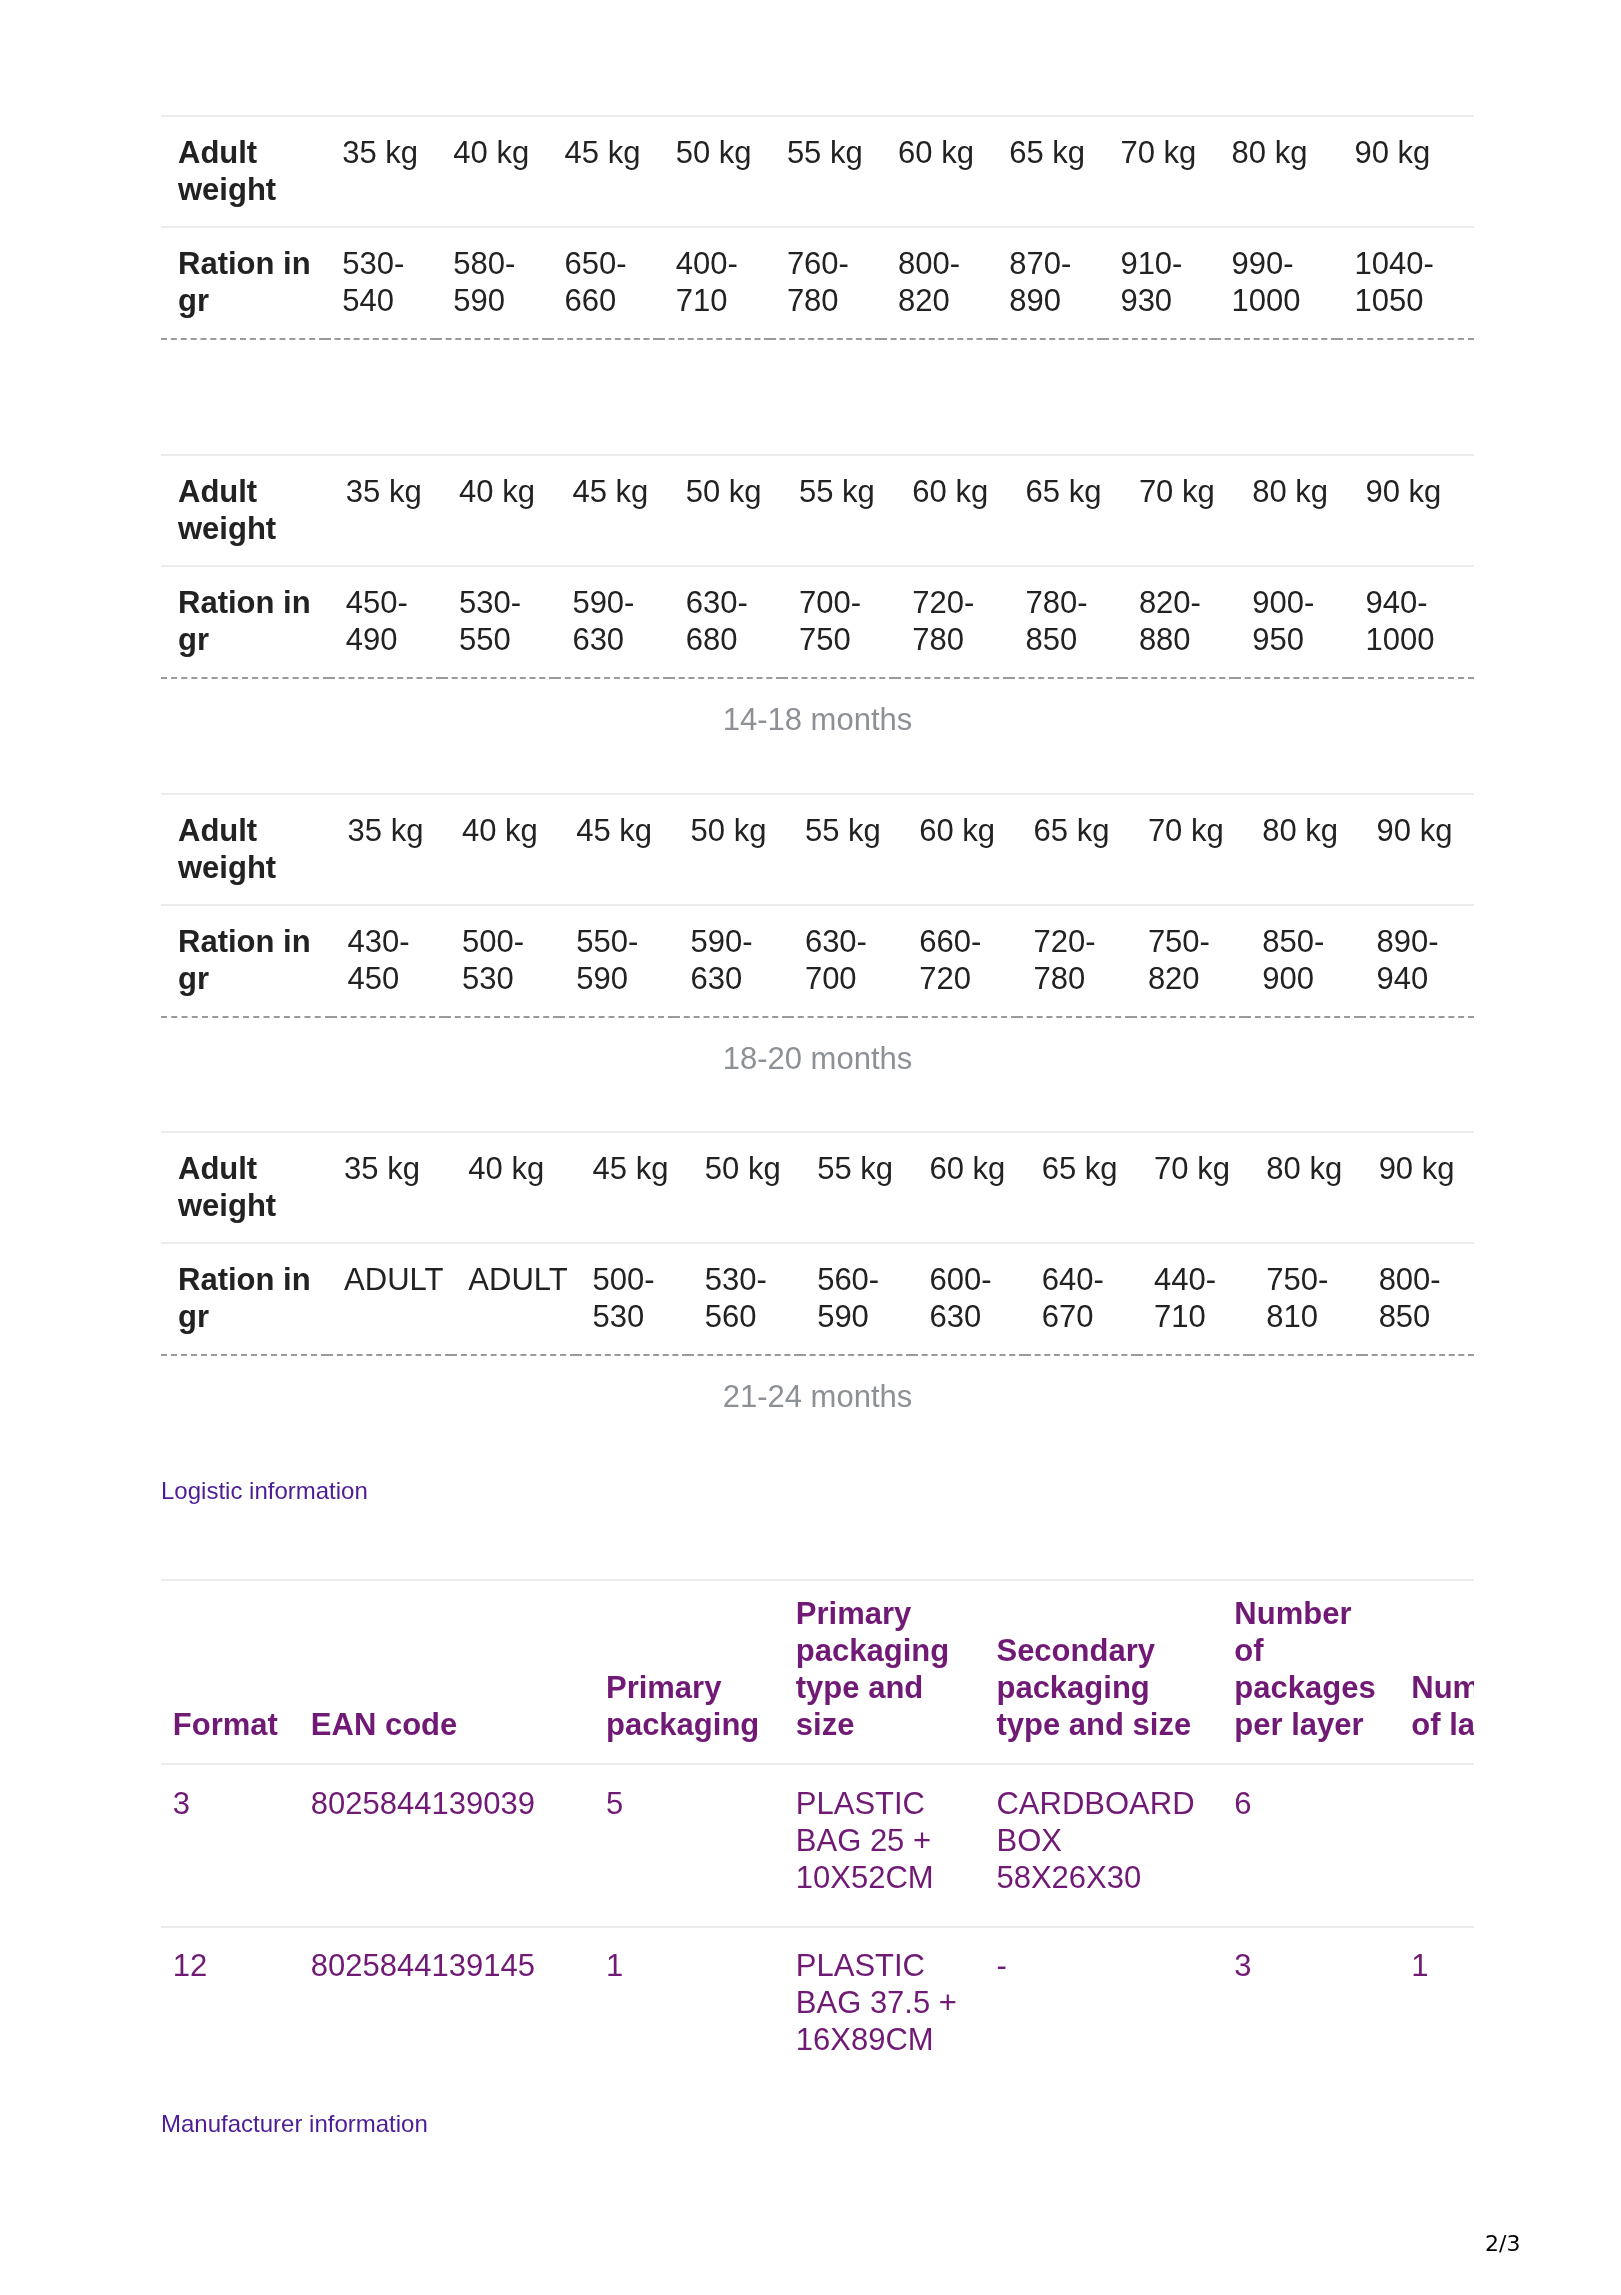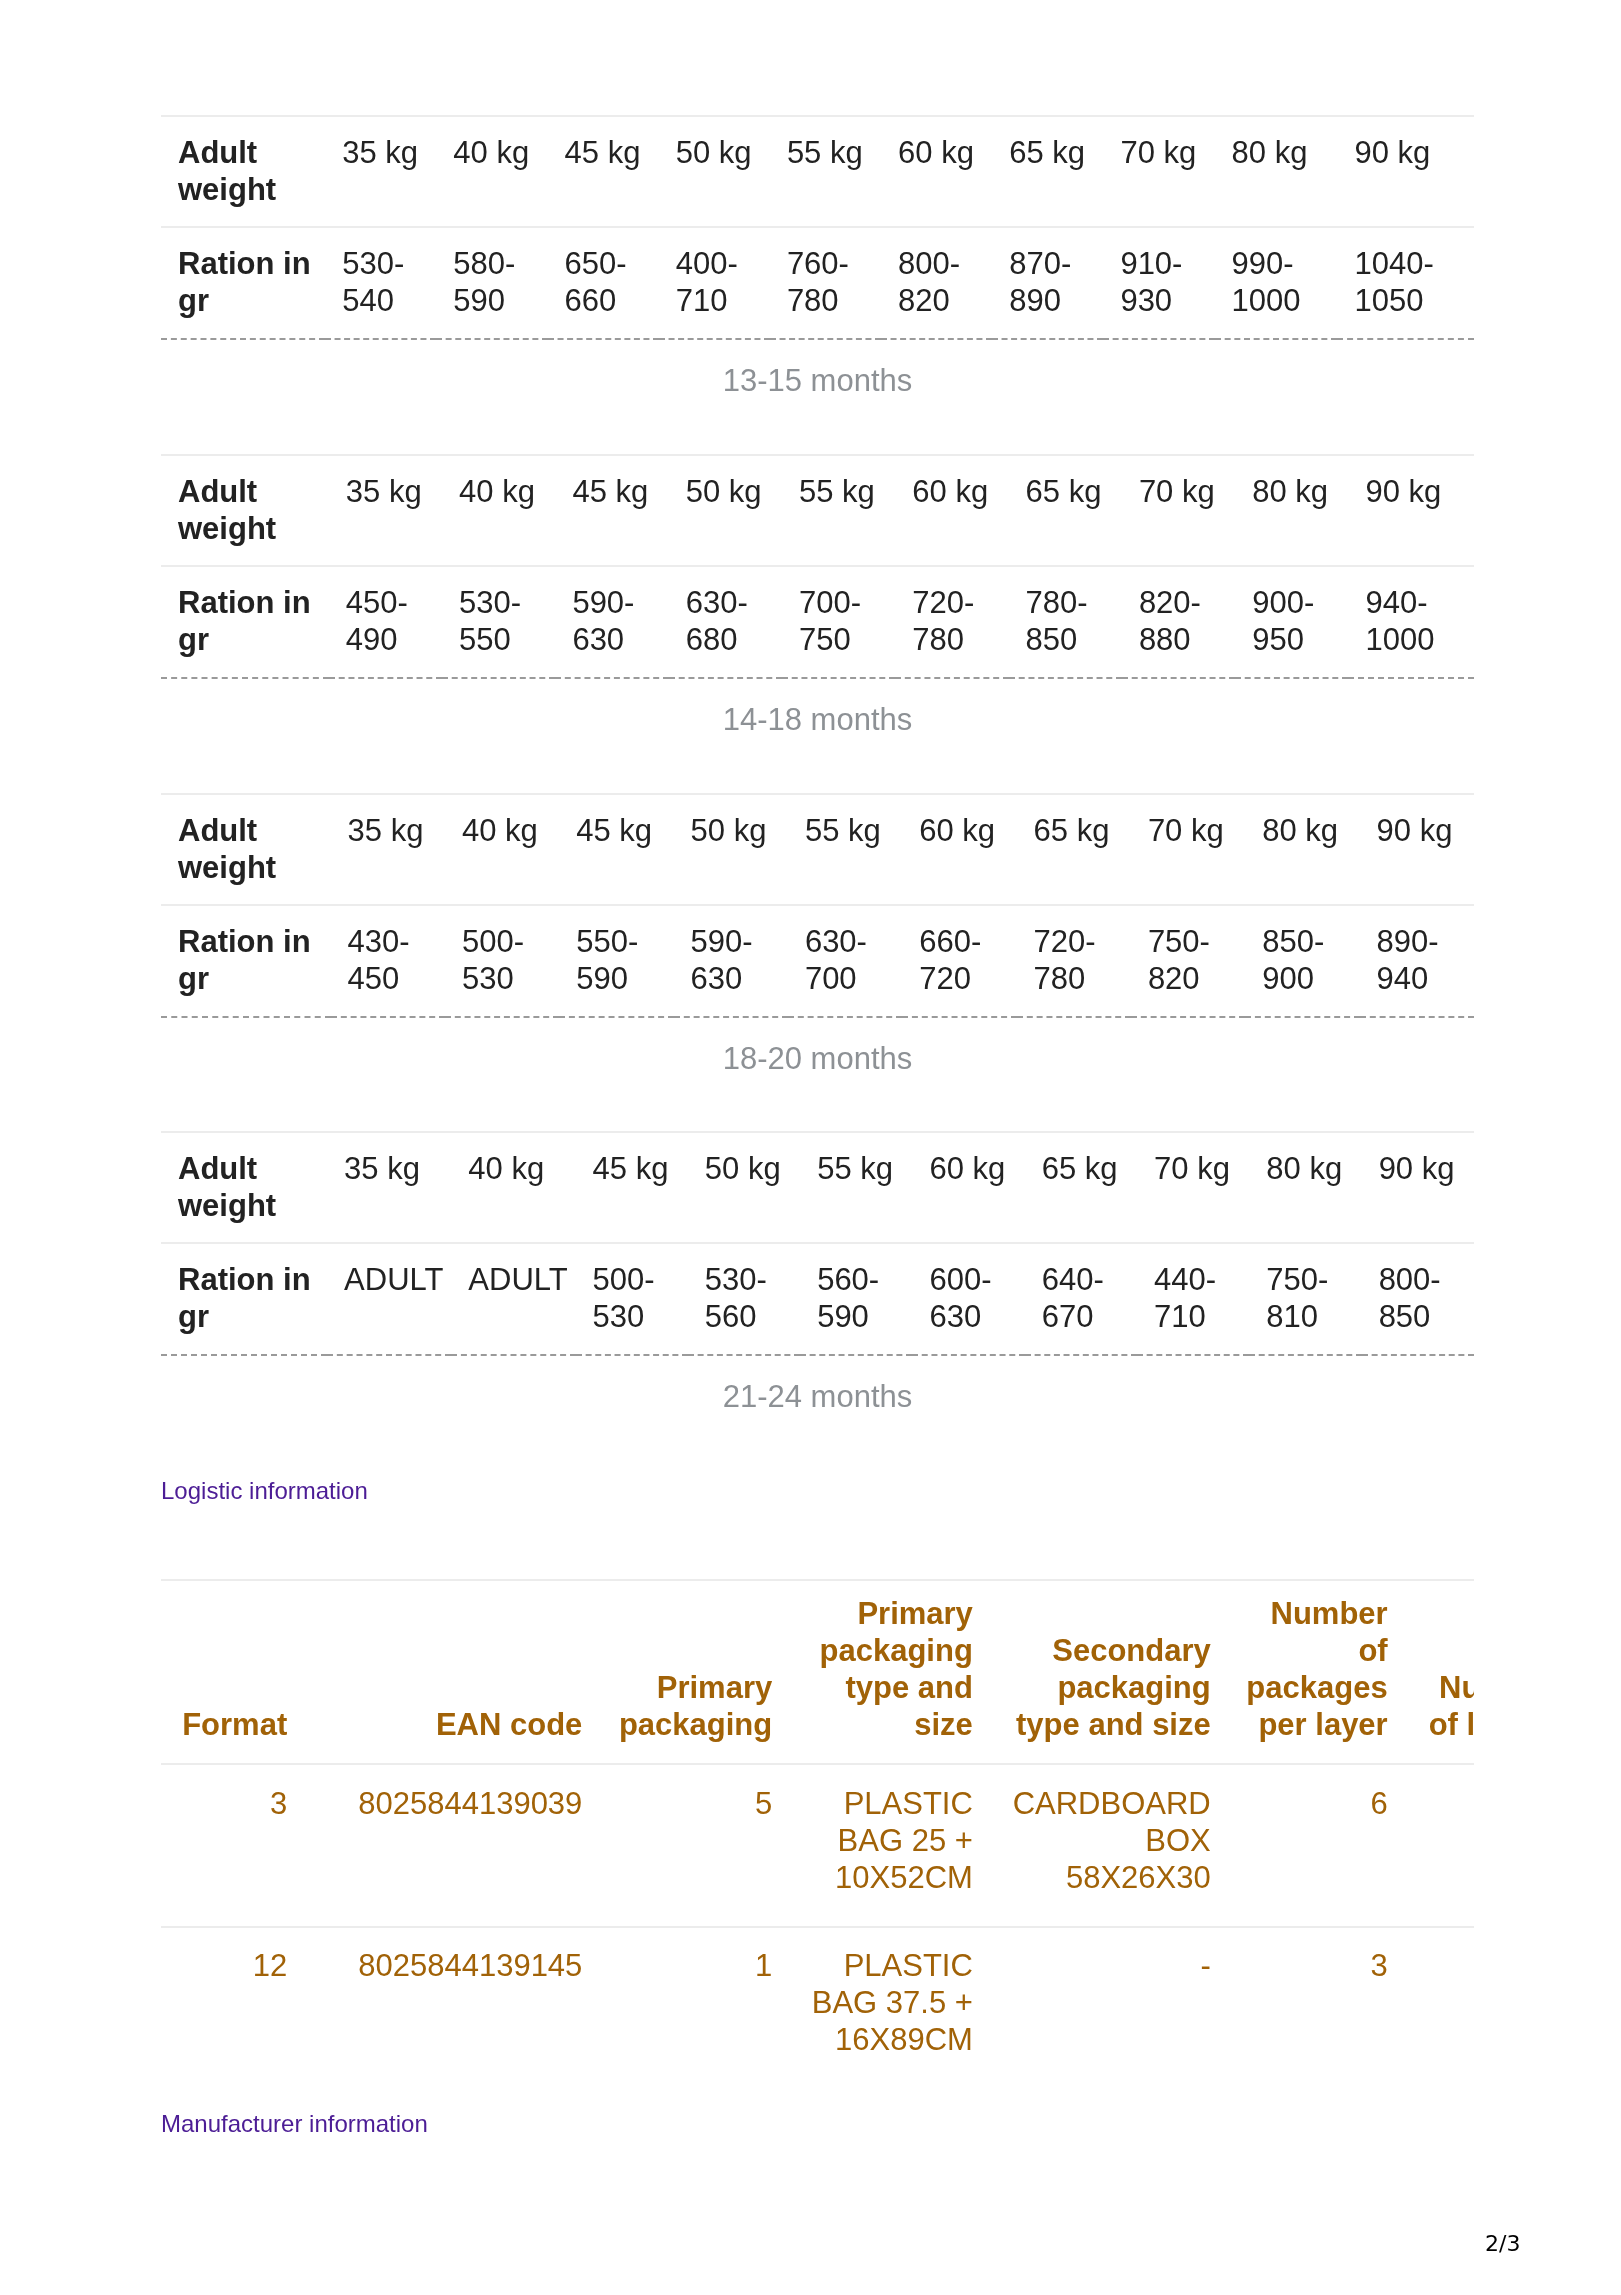--- a/index.html
+++ b/index.html
@@ -19,21 +19,21 @@
     text-align: center; font-size: 31px; color: #8d9195;
     padding-top: 23.6px; height: 98px;
   }
 
   .section-title {
     position: absolute; left: 161px; font-size: 24px; color: #4c1d95;
   }
 
   .logistic-wrap { position: absolute; left: 161px; top: 1579px; width: 1313px; overflow: hidden; }
   .lt { border-collapse: collapse; width: 1407px; }
-  .lt th, .lt td { font-size: 31px; line-height: 37px; text-align: right; padding: 14.4px 11.8px; color: #a16207; }
+  .lt th, .lt td { font-size: 31px; line-height: 37px; text-align: left; padding: 14.4px 11.8px; color: #701a75; }
   .lt th { font-weight: bold; vertical-align: bottom; border-top: 2.6px solid #ececec; border-bottom: 2.6px solid #ececec; padding-bottom: 19.6px; }
   .lt td { vertical-align: top; padding-top: 19.6px; padding-bottom: 30px; }
   .lt tr.data-row + tr.data-row td { border-top: 2.6px solid #ececec; }
 
   .page-number {
     position: absolute; left: 1485px; top: 2231px;
     font-family: "DejaVu Sans", sans-serif; font-size: 22px; color: #000000;
   }
 </style>
 </head>
@@ -63,21 +63,20 @@
       <td>400-710</td>
       <td>760-780</td>
       <td>800-820</td>
       <td>870-890</td>
       <td>910-930</td>
       <td>990-1000</td>
       <td>1040-1050</td>
     </tr>
   </tbody>
     </table>
-  <div class="age-caption">13-15 months</div>
 </div>
 
 <div class="ration-block" style="top:454px;">
   <table class="rt">
     <tbody>
         <tr class="row-weight">
       <td class="label">Adult weight</td>
       <td>35 kg</td>
       <td>40 kg</td>
       <td>45 kg</td>

